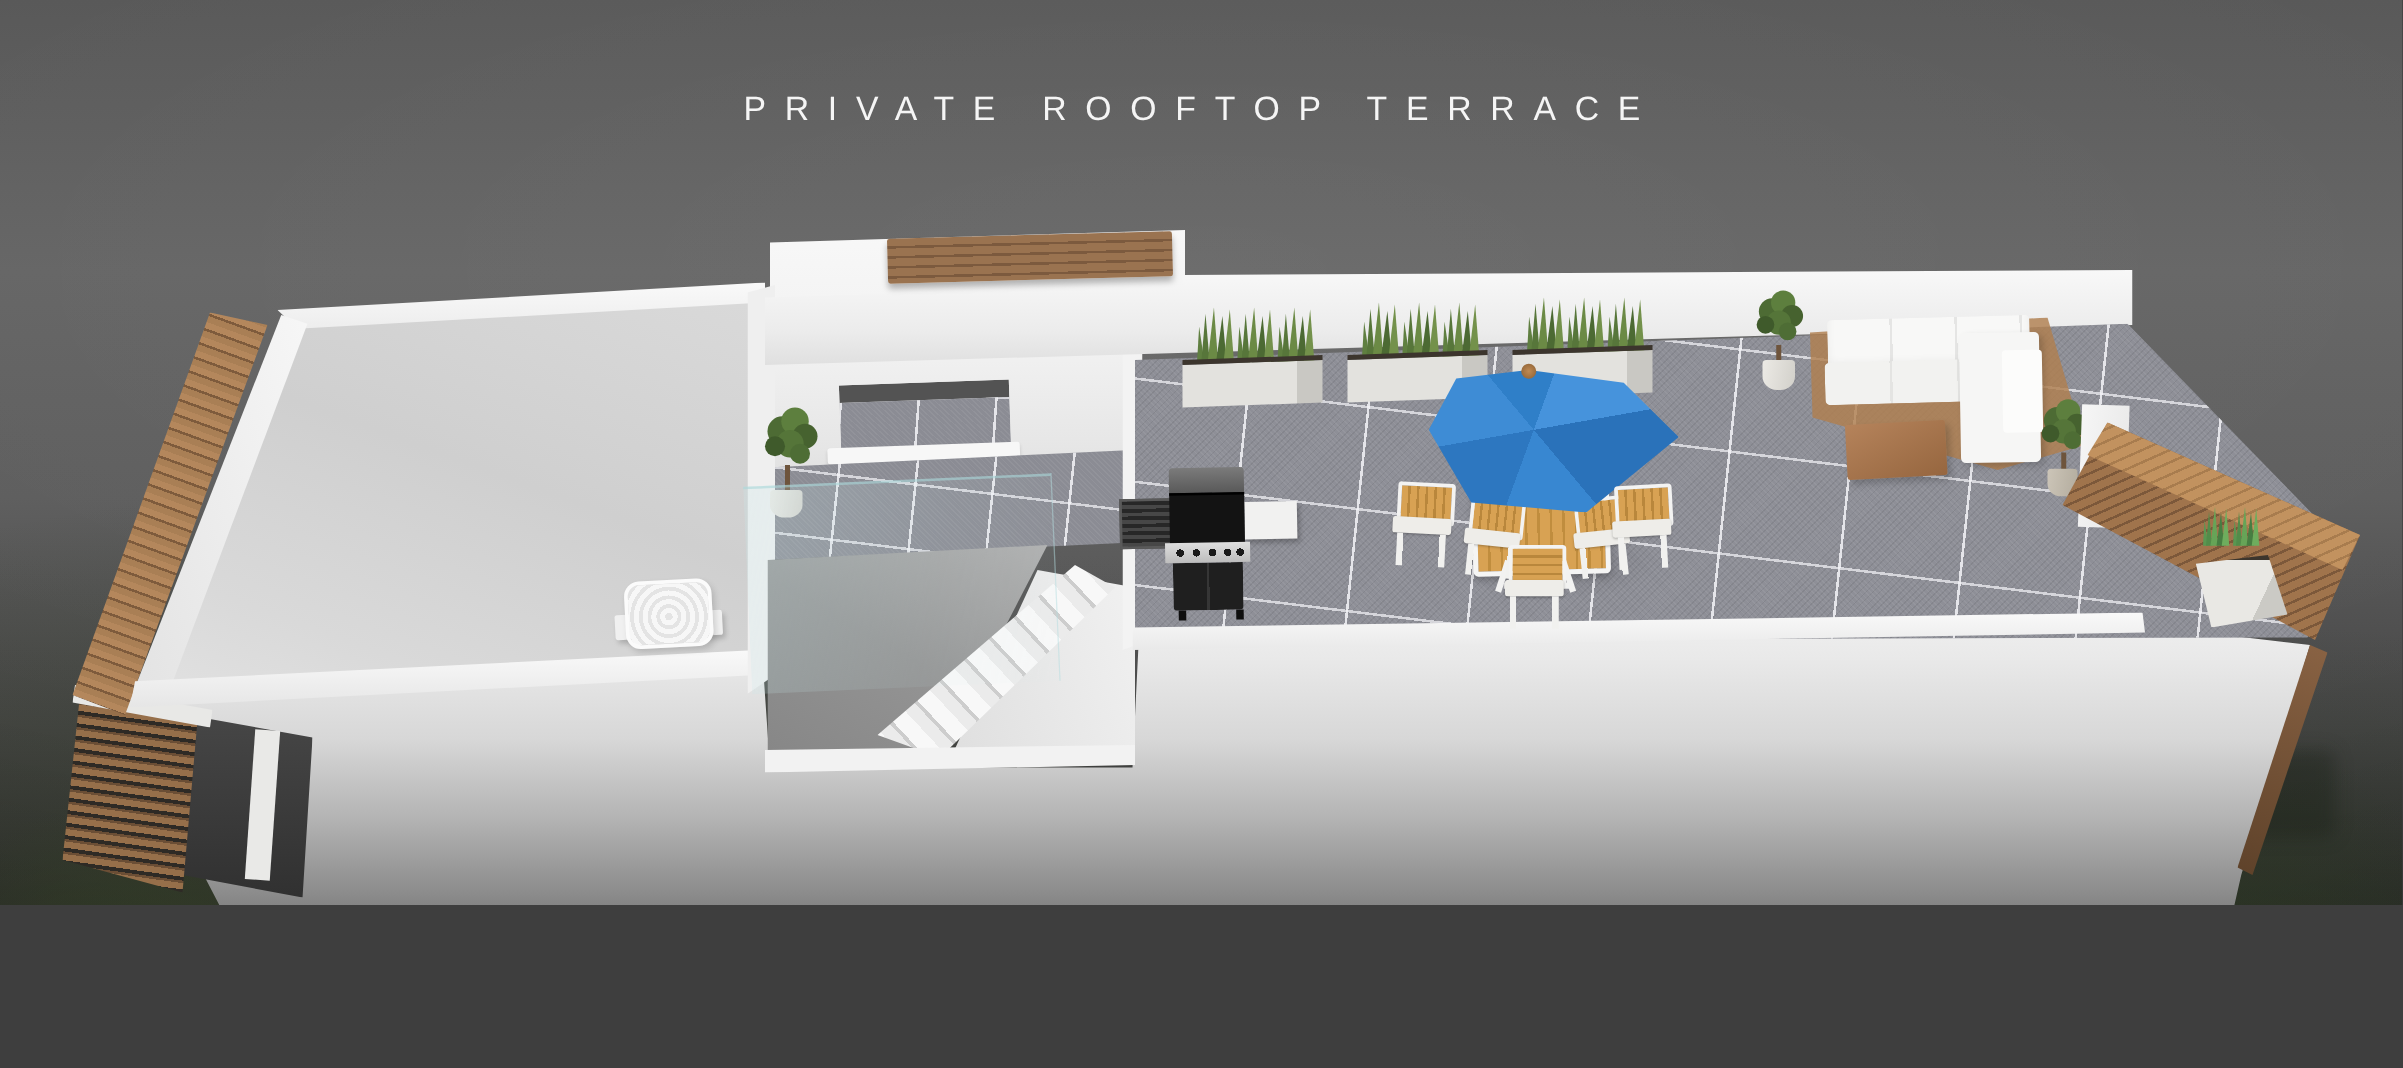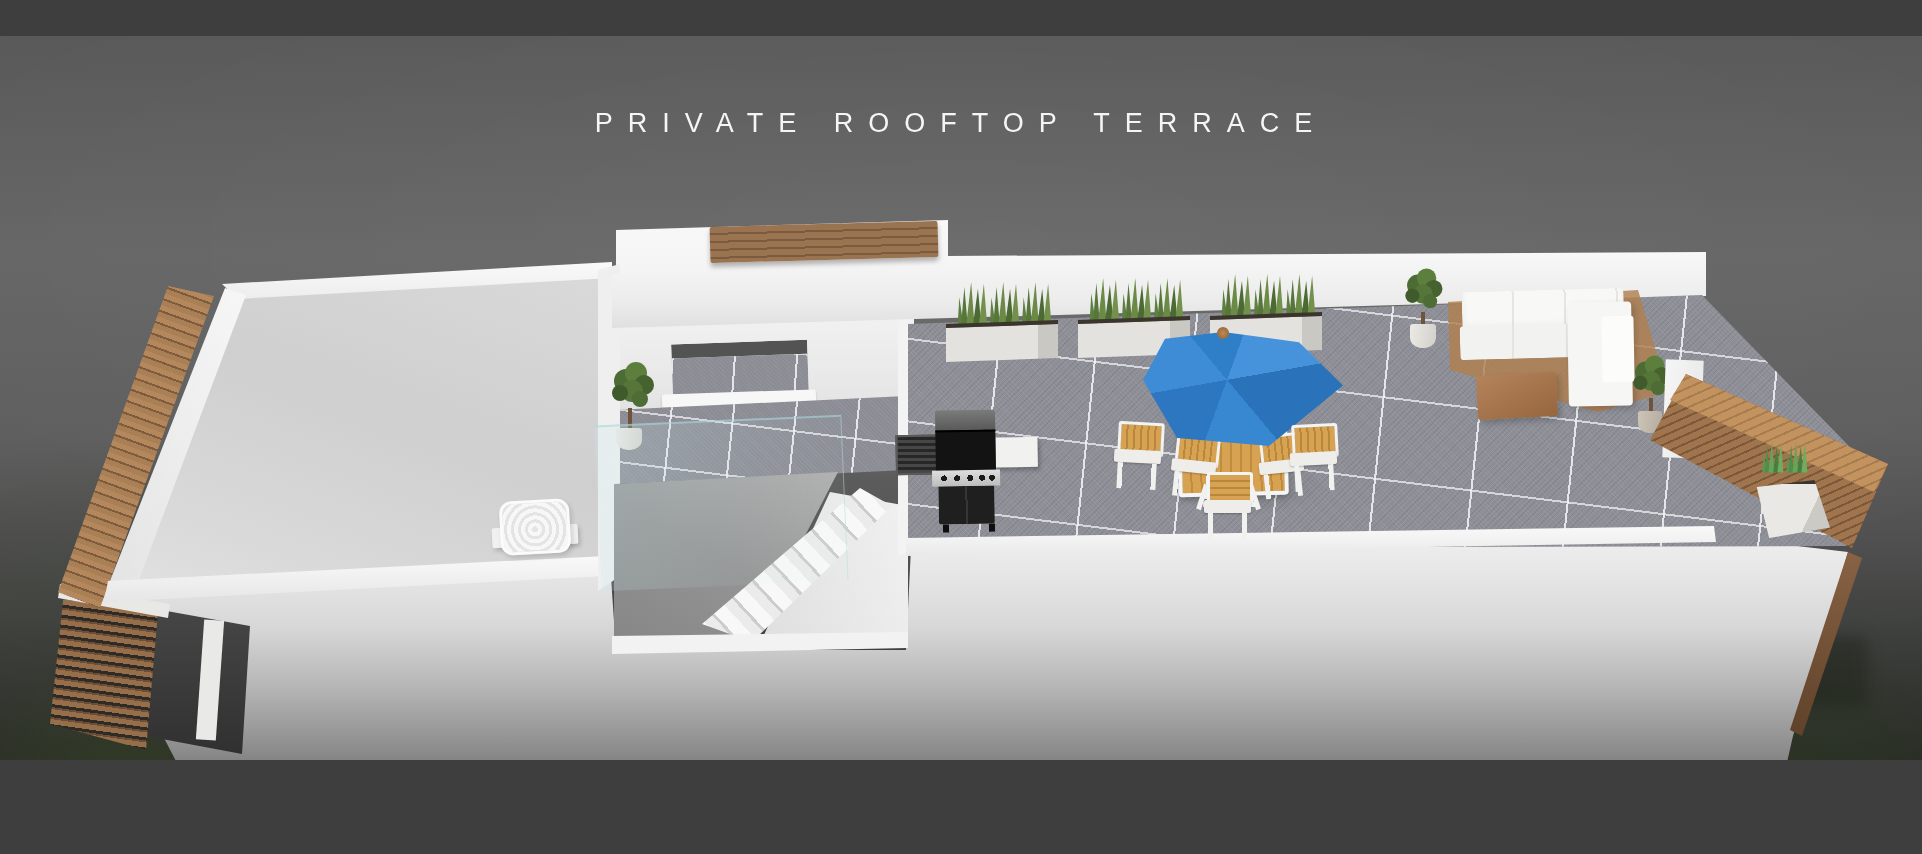--- a/index.html
+++ b/index.html
@@ -1,21 +1,21 @@
 <!DOCTYPE html>
 <html><head>
 <meta charset="utf-8">
 <style>
   html,body{margin:0;padding:0;background:#3e3e3e;font-family:"Liberation Sans",sans-serif;}
   .stage{position:relative;width:1922px;height:724px;overflow:hidden;
     background:
       radial-gradient(95% 120% at 16% 104%, rgba(54,64,42,.55) 0%, rgba(54,64,42,0) 42%),
       radial-gradient(80% 100% at 90% 108%, rgba(46,58,38,.5) 0%, rgba(46,58,38,0) 40%),
       radial-gradient(140% 115% at 50% 30%, rgba(255,255,255,.06) 0%, rgba(0,0,0,0) 55%, rgba(0,0,0,.28) 100%),
-      linear-gradient(180deg,#575757 0%,#646464 30%,#5d5d5d 55%,#454545 80%,#2b2b2b 100%); margin-top: 36px;}
+      linear-gradient(180deg,#575757 0%,#646464 30%,#5d5d5d 55%,#454545 80%,#2b2b2b 100%);}
   .p{position:absolute;}
   .title{position:absolute;left:0;top:72px;width:100%;text-align:center;color:#f5f5f5;
     font-size:27px;font-weight:400;letter-spacing:15px;}
   .tiles{background-color:#8e8f97;background-image:
       repeating-linear-gradient(96deg, rgba(244,244,248,.85) 0 2px, rgba(244,244,248,0) 2px 97px),
       repeating-linear-gradient(187deg, rgba(244,244,248,.7) 0 2px, rgba(244,244,248,0) 2px 82px),
       repeating-linear-gradient(45deg, rgba(255,255,255,.06) 0 1px, rgba(0,0,0,0) 1px 3px),
       repeating-linear-gradient(-45deg, rgba(0,0,0,.07) 0 1px, rgba(0,0,0,0) 1px 4px);}
   .tiles-small{background-color:#8b8c94;background-image:
       repeating-linear-gradient(96deg, rgba(244,244,248,.85) 0 2px, rgba(244,244,248,0) 2px 62px),

